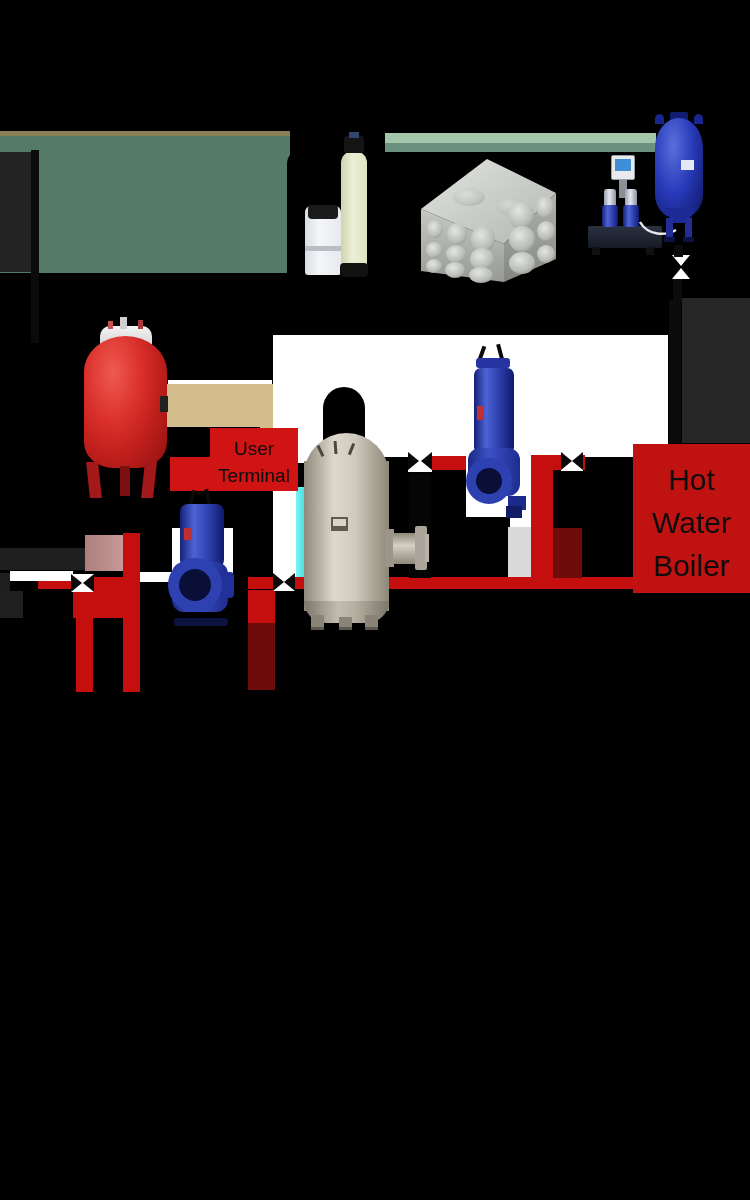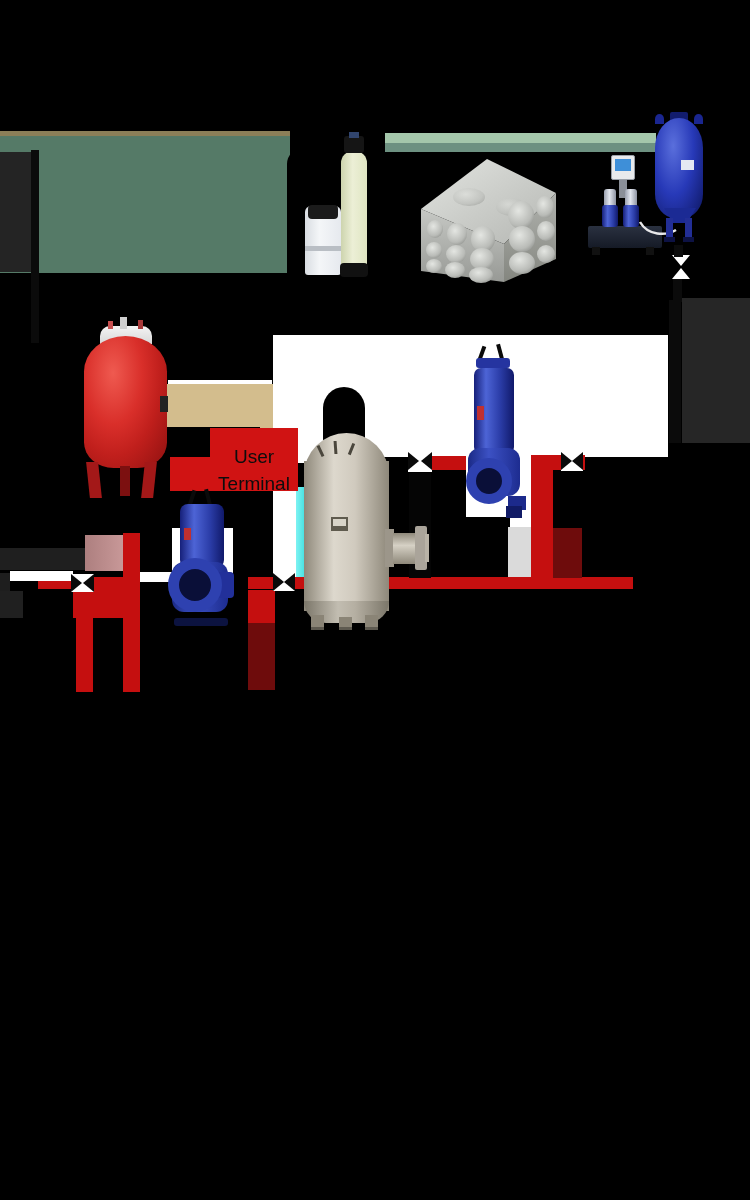--- a/index.html
+++ b/index.html
@@ -186,21 +186,21 @@
   <div class="abs" style="left:108px;top:321px;width:5px;height:8px;background:#c75050;"></div>
   <div class="abs" style="left:138px;top:320px;width:5px;height:9px;background:#a83a3a;"></div>
   <div class="abs" style="left:84px;top:336px;width:83px;height:132px;background:radial-gradient(ellipse at 35% 28%,#ef5a50 0%,#d92f2a 38%,#c01f1c 62%,#8f1110 100%);border-radius:42px 42px 30px 30px / 36px 36px 26px 26px;"></div>
   <div class="abs" style="left:160px;top:396px;width:8px;height:16px;background:#222;"></div>
   <div class="abs" style="left:88px;top:462px;width:12px;height:36px;background:#a31818;transform:skewX(6deg);"></div>
   <div class="abs" style="left:120px;top:466px;width:10px;height:30px;background:#7c1010;"></div>
   <div class="abs" style="left:143px;top:462px;width:12px;height:36px;background:#a31818;transform:skewX(-6deg);"></div>
 
   <div class="abs red-label" style="left:170px;top:457px;width:45px;height:34px;"></div>
   <div class="abs red-label" style="left:210px;top:428px;width:88px;height:63px;">
-    <div class="label-text ut-line" style="margin-top:15px;">User</div>
+    <div class="label-text ut-line" style="margin-top:7px;">User</div>
     <div class="label-text ut-line">Terminal</div>
   </div>
 
   <div class="abs" style="left:168px;top:488px;width:66px;height:140px;">
     <div class="abs" style="left:22px;top:2px;width:4px;height:16px;background:#0a0a0a;transform:rotate(18deg);"></div>
     <div class="abs" style="left:38px;top:1px;width:4px;height:16px;background:#0a0a0a;transform:rotate(-14deg);"></div>
     <div class="abs" style="left:12px;top:16px;width:44px;height:64px;background:linear-gradient(90deg,#16207a,#4d64d6 32%,#2b3da8 68%,#10196a);border-radius:8px;"></div>
     <div class="abs" style="left:16px;top:40px;width:7px;height:12px;background:#c03030;"></div>
     <div class="abs" style="left:4px;top:74px;width:56px;height:50px;background:linear-gradient(90deg,#1b2a86,#3c51c4 40%,#1d2c90);border-radius:12px;"></div>
     <div class="abs" style="left:44px;top:84px;width:22px;height:26px;background:#22309a;border-radius:4px;"></div>
@@ -233,14 +233,19 @@
     <div class="abs" style="left:32px;top:0px;width:4px;height:15px;background:#0a0a0a;transform:rotate(-15deg);"></div>
     <div class="abs" style="left:10px;top:14px;width:34px;height:10px;background:#2534a0;border-radius:3px;"></div>
     <div class="abs" style="left:8px;top:24px;width:40px;height:86px;background:linear-gradient(90deg,#16207a,#4d64d6 30%,#2b3da8 65%,#10196a);border-radius:7px;"></div>
     <div class="abs" style="left:11px;top:62px;width:7px;height:14px;background:#c03030;"></div>
     <div class="abs" style="left:2px;top:104px;width:52px;height:48px;background:linear-gradient(90deg,#1b2a86,#3c51c4 40%,#1d2c90);border-radius:12px;"></div>
     <div class="abs" style="left:0px;top:114px;width:46px;height:46px;background:#0a0f38;border:10px solid #2e41b0;border-radius:50%;box-sizing:border-box;"></div>
     <div class="abs" style="left:42px;top:152px;width:18px;height:14px;background:#1c2a8c;"></div>
     <div class="abs" style="left:40px;top:162px;width:16px;height:12px;background:#111b66;"></div>
   </div>
 
+  <div class="abs red-boiler" style="left:633px;top:444px;width:117px;height:149px;">
+    <div class="label-text hwb-line" style="margin-top:14px;">Hot</div>
+    <div class="label-text hwb-line">Water</div>
+    <div class="label-text hwb-line">Boiler</div>
+  </div>
 
 </div>
 
 </body></html>

